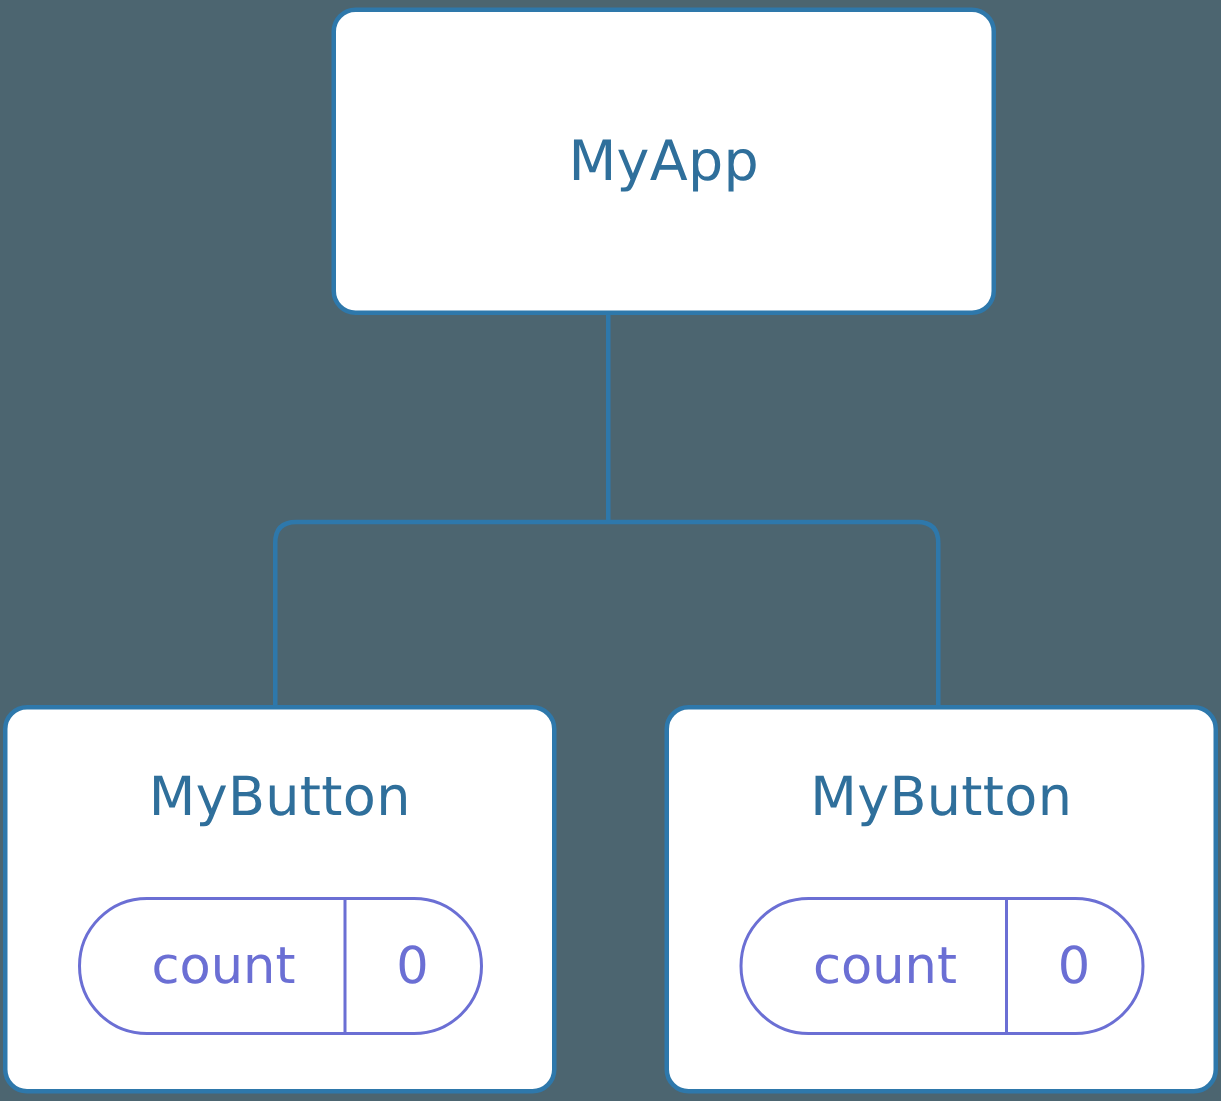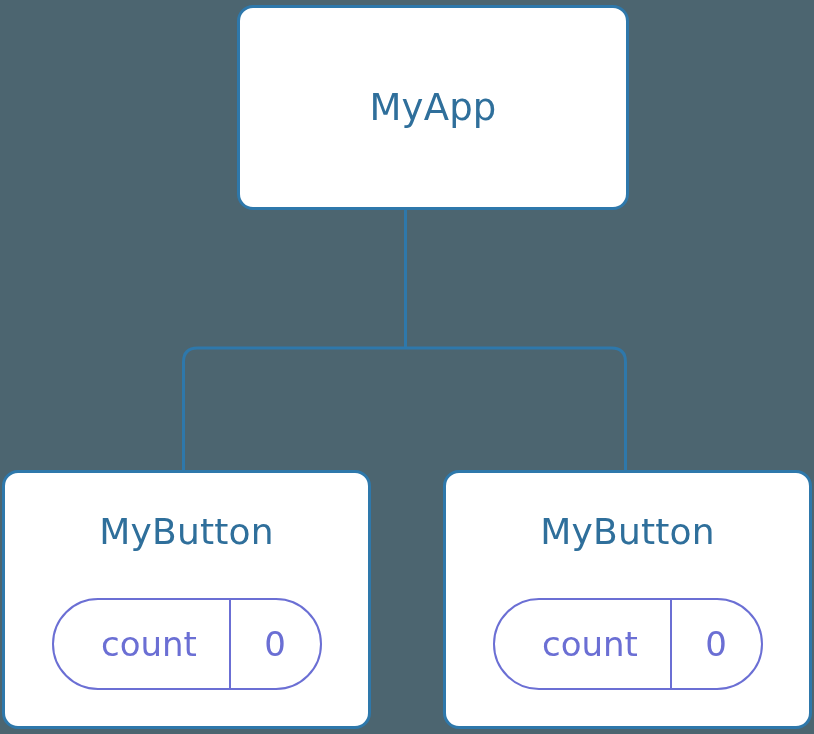--- a/index.html
+++ b/index.html
@@ -34,23 +34,23 @@
     position: absolute;
     background: #ffffff;
     border: 3px solid #2e78ab;
     border-radius: 16px;
     box-sizing: border-box;
     display: flex;
     flex-direction: column;
     align-items: center;
   }
   .node-root {
-    left: 237px;
+    left: 221px;
     top: 5px;
-    width: 392px;
+    width: 443px;
     height: 205px;
     justify-content: center;
   }
   .node-leaf-left {
     left: 2px;
     top: 470px;
     width: 369px;
     height: 259px;
     padding-top: 41px;
   }

